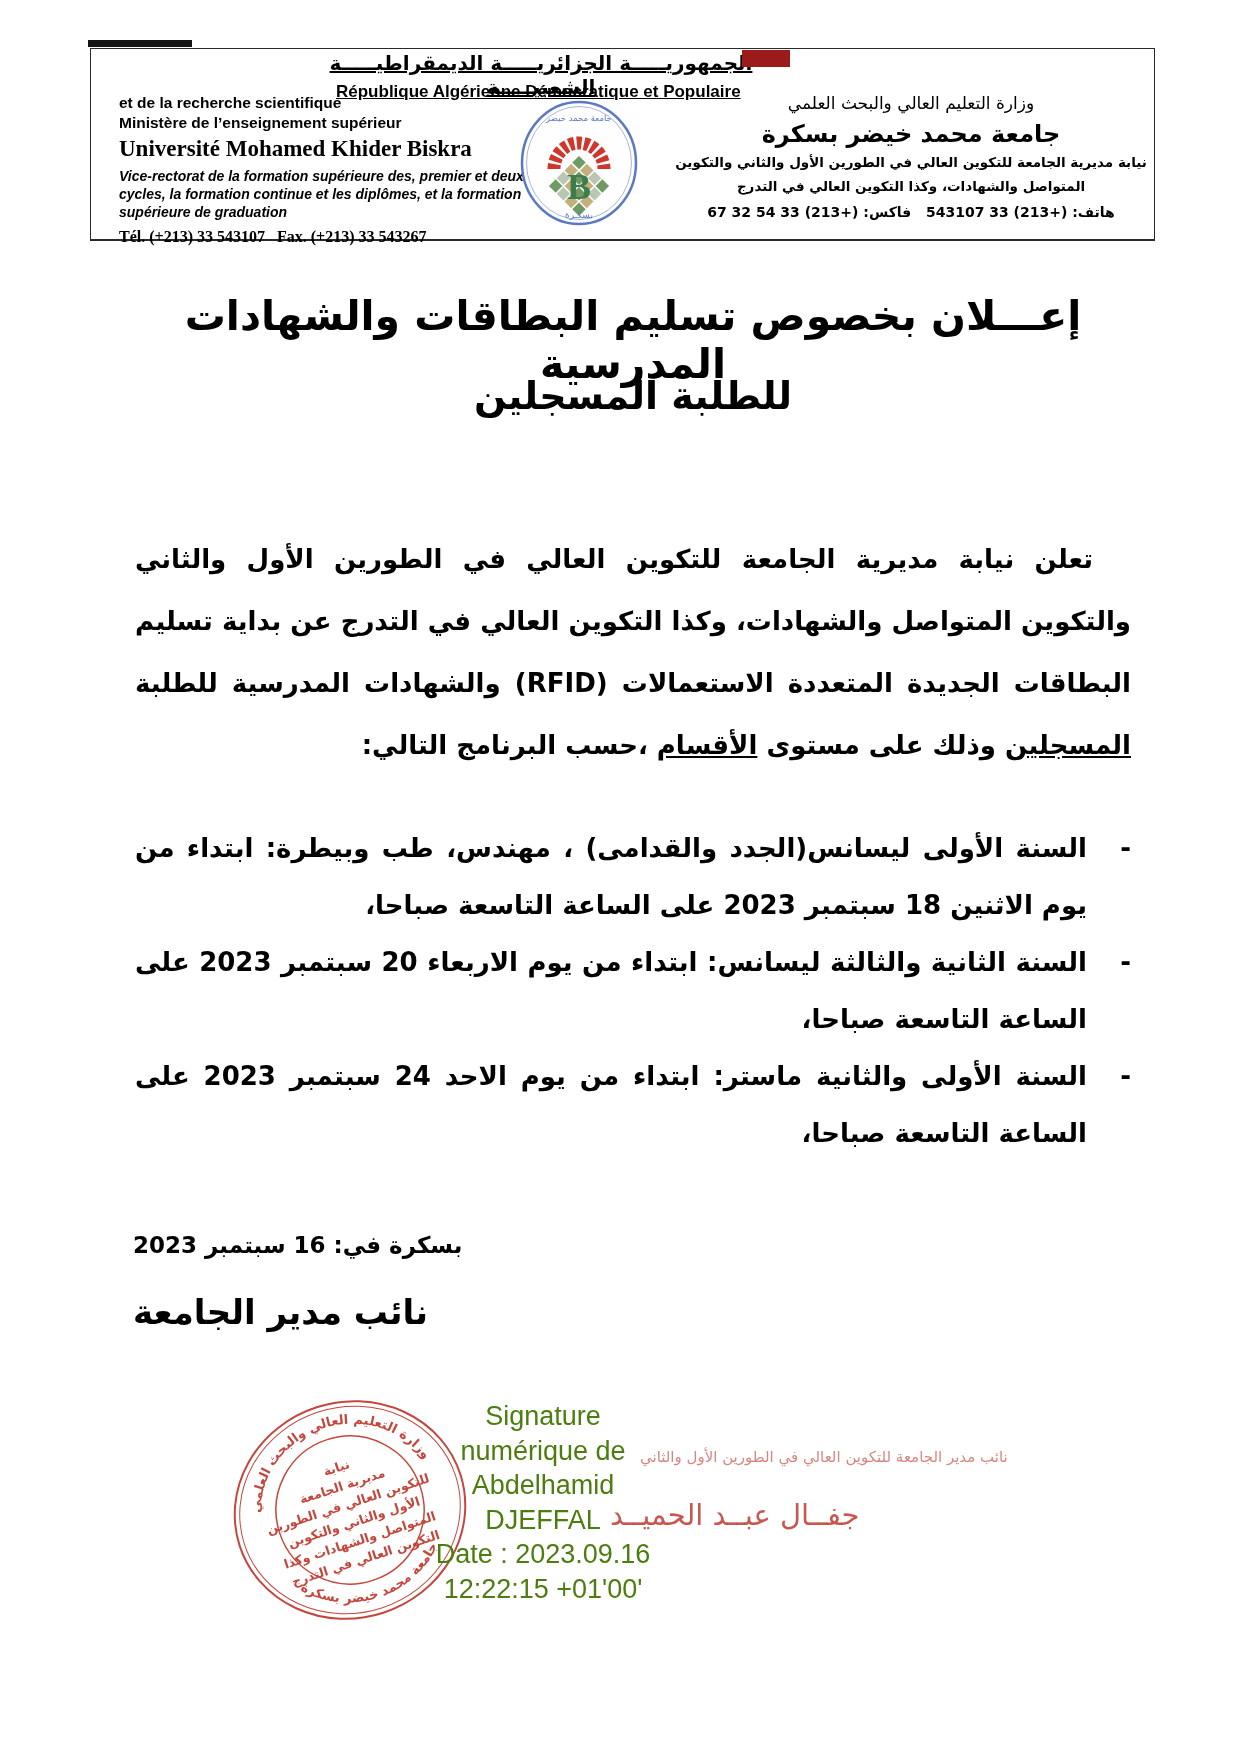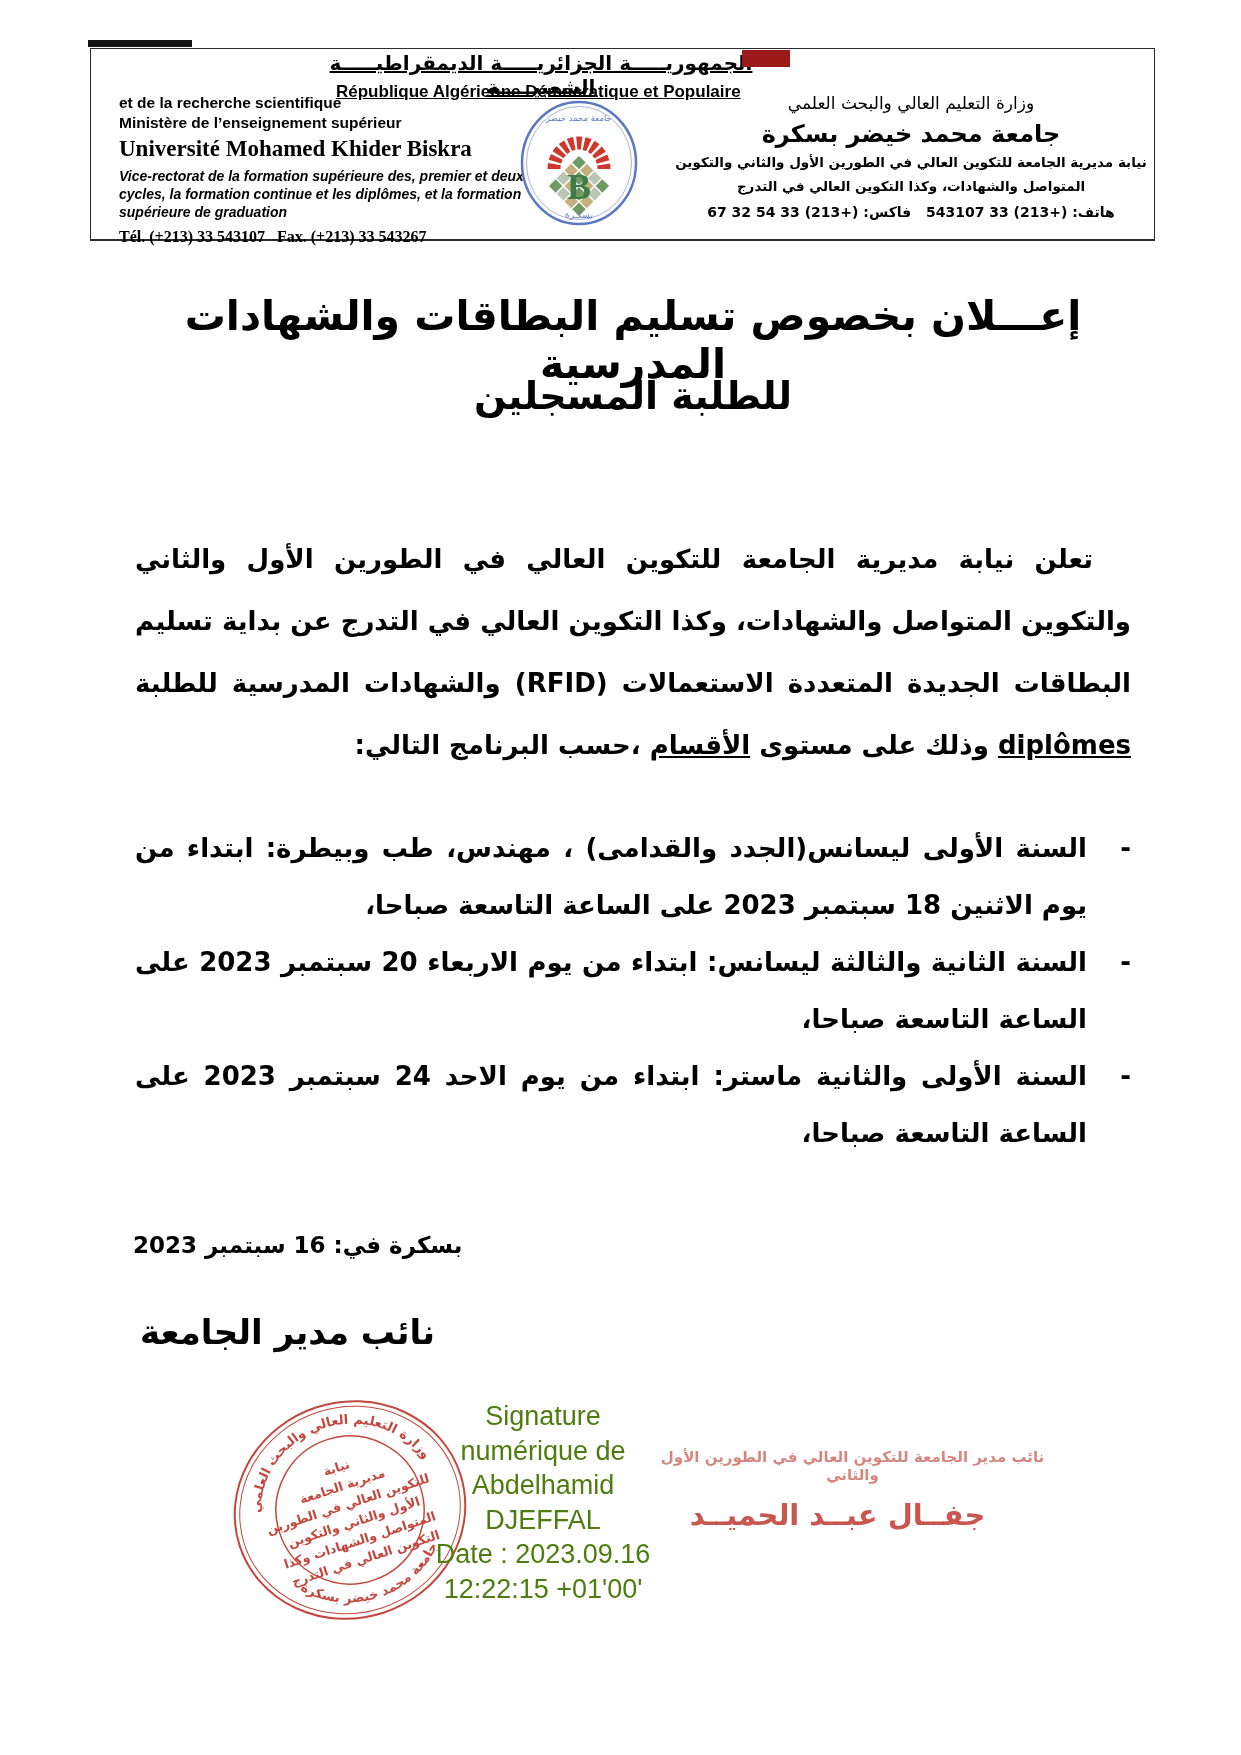--- a/index.html
+++ b/index.html
@@ -41,25 +41,25 @@
            font-weight:700;font-size:38px;}
   .para{left:135px;top:528px;width:996px;font-weight:700;font-size:26px;
         line-height:62px;text-align:justify;text-indent:38px;}
   .u{text-decoration:underline;}
   .bullets{left:135px;top:820px;width:996px;font-weight:700;font-size:26px;line-height:57px;}
   .bullet{display:flex;}
   .dash{flex:0 0 44px;}
   .btxt{flex:1;text-align:justify;}
 
   .date-line{left:133px;top:1232px;font-weight:700;font-size:23px;white-space:nowrap;}
-  .signatory{left:140px;top:1292px;font-weight:700;font-size:34px;white-space:nowrap;margin-top:20px;}
+  .signatory{left:133px;top:1292px;font-weight:700;font-size:34px;white-space:nowrap;}
 
   
   .stamp{left:218px;top:1378px;z-index:1;}
-  .redline{z-index:1;font-weight:700;text-align:center;color:rgba(190,60,48,0.62);}
+  .redline{z-index:1;font-weight:400;text-align:left;color:rgba(190,60,48,0.62);}
   .redline-1{left:640px;width:425px;top:1448px;font-size:15px;}
   .redline-2{left:585px;width:480px;top:1477px;font-size:16px;}
   .redline-3{left:610px;width:455px;top:1498px;font-size:29px;color:rgba(187,50,40,0.82);letter-spacing:1px;}
   .sig-text{left:383px;top:1399px;width:320px;z-index:2;font-size:27px;line-height:34.5px;color:#4d7c0f;text-align:center;}
 </style>
 </head>
 <body>
 
 <div class="page">
 
@@ -112,21 +112,21 @@
       <div class="vice-ar">نيابة مديرية الجامعة للتكوين العالي في الطورين الأول والثاني والتكوين</div>
       <div class="vice-ar">المتواصل والشهادات، وكذا التكوين العالي في التدرج</div>
       <div class="tel-ar">هاتف: (+213) 33 543107&nbsp;&nbsp; فاكس: (+213) 33 54 32 67</div>
     </div>
   </header>
 
   <h1 class="abs title-1 ar" style="margin:0">إعـــلان بخصوص تسليم البطاقات والشهادات المدرسية</h1>
   <h1 class="abs title-2 ar" style="margin:0">للطلبة المسجلين</h1>
 
   <p class="abs para ar" style="margin:0">
-    <span>تعلن نيابة مديرية الجامعة للتكوين العالي في الطورين الأول والثاني والتكوين المتواصل والشهادات، وكذا التكوين العالي في التدرج عن بداية تسليم البطاقات الجديدة المتعددة الاستعمالات (RFID) والشهادات المدرسية للطلبة </span><span class="u">diplômes</span><span> وذلك على مستوى </span><span class="u">الأقسام</span><span> ،حسب البرنامج التالي:</span>
+    <span>تعلن نيابة مديرية الجامعة للتكوين العالي في الطورين الأول والثاني والتكوين المتواصل والشهادات، وكذا التكوين العالي في التدرج عن بداية تسليم البطاقات الجديدة المتعددة الاستعمالات (RFID) والشهادات المدرسية للطلبة </span><span class="u">المسجلين</span><span> وذلك على مستوى </span><span class="u">الأقسام</span><span> ،حسب البرنامج التالي:</span>
   </p>
 
   <div class="abs bullets ar">
     <div class="bullet">
       <span class="dash">-</span>
       <div class="btxt">السنة الأولى ليسانس(الجدد والقدامى) ، مهندس، طب وبيطرة: ابتداء من يوم الاثنين 18 سبتمبر 2023 على الساعة التاسعة صباحا،</div>
     </div>
     <div class="bullet">
       <span class="dash">-</span>
       <div class="btxt">السنة الثانية والثالثة ليسانس: ابتداء من يوم الاربعاء 20 سبتمبر 2023 على الساعة التاسعة صباحا،</div>

